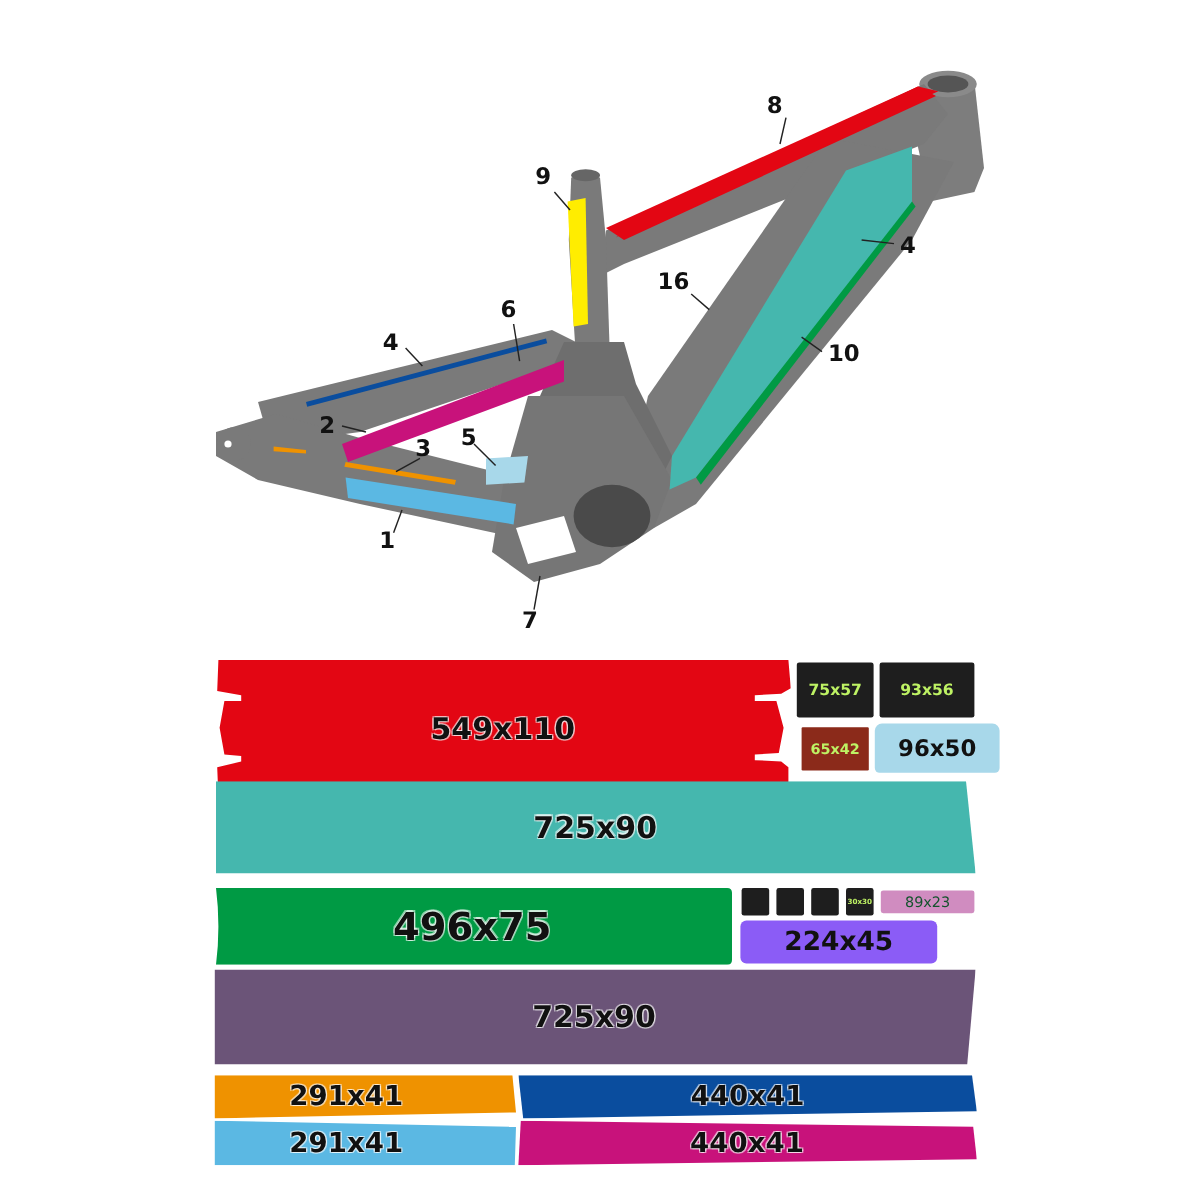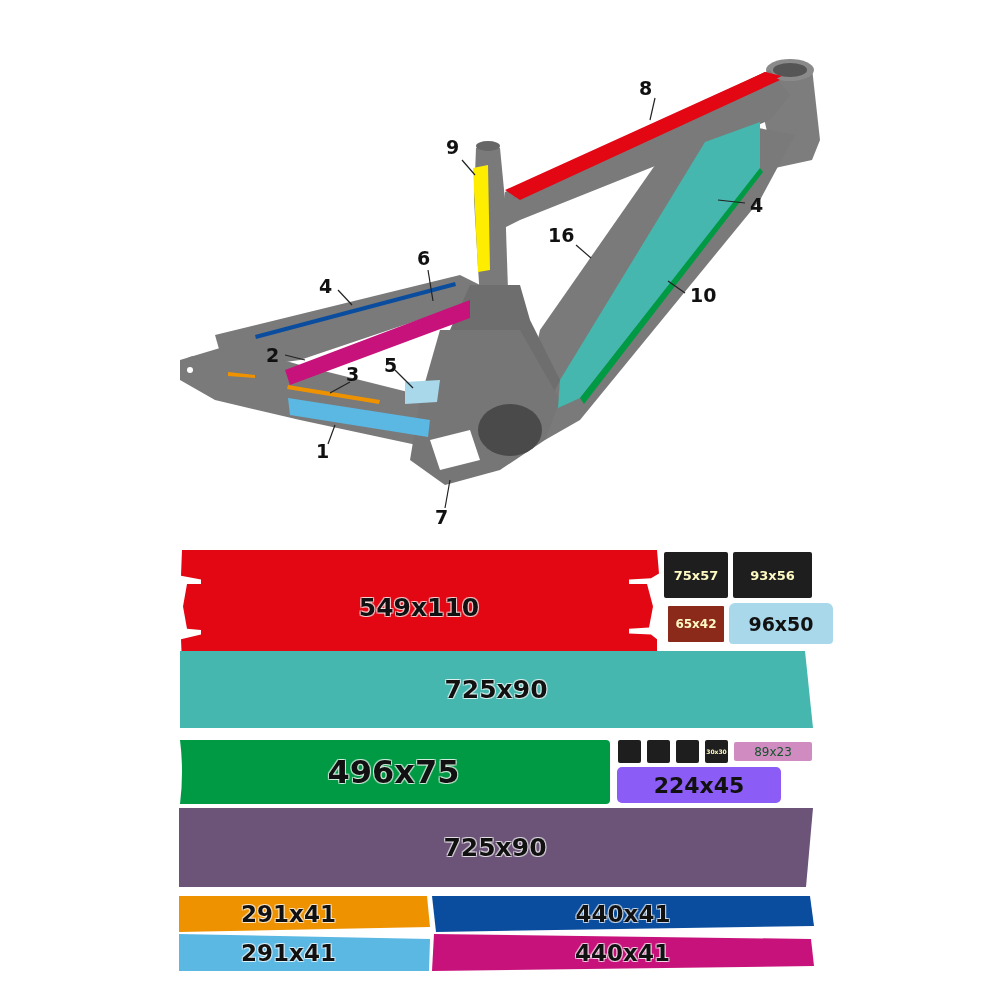--- a/index.html
+++ b/index.html
@@ -2,21 +2,21 @@
 <html><head>
 <meta charset="utf-8">
 <style>
   html, body { margin:0; padding:0; background:#ffffff; }
   body { width:1000px; height:1000px; position:relative; overflow:hidden; font-family:"DejaVu Sans", sans-serif; }
   #frame-svg { position:absolute; left:0; top:0; width:1000px; height:540px; }
   .callout { position:absolute; font-weight:bold; font-size:19px; color:#111; font-family:"DejaVu Sans", sans-serif; line-height:1; }
   .sticker { position:absolute; display:flex; align-items:center; justify-content:center; box-sizing:border-box; }
   .lbl { font-family:"DejaVu Sans", sans-serif; font-weight:bold; color:#111; }
   .outlined { color:#111; text-shadow: 0 0 1px #fff, 1px 1px 0 rgba(255,255,255,.55), -1px -1px 0 rgba(255,255,255,.55), 1px -1px 0 rgba(255,255,255,.55), -1px 1px 0 rgba(255,255,255,.55); }
-  .white-txt { color:#fef9c3;text-align:right; }
+  .white-txt { color:#bef264;text-align:right; }
   .sticker svg.bg { position:absolute; left:0; top:0; width:100%; height:100%; }
   .sticker .lbl { position:relative; z-index:1; }
 </style>
 </head>
 <body>
 
 <svg id="frame-svg" viewBox="0 0 1000 540" xmlns="http://www.w3.org/2000/svg">
 
   <g>
     <path d="M765 75 L812 68 L820 140 L812 160 L775 168 L760 100 Z" fill="#7d7d7d"></path>

